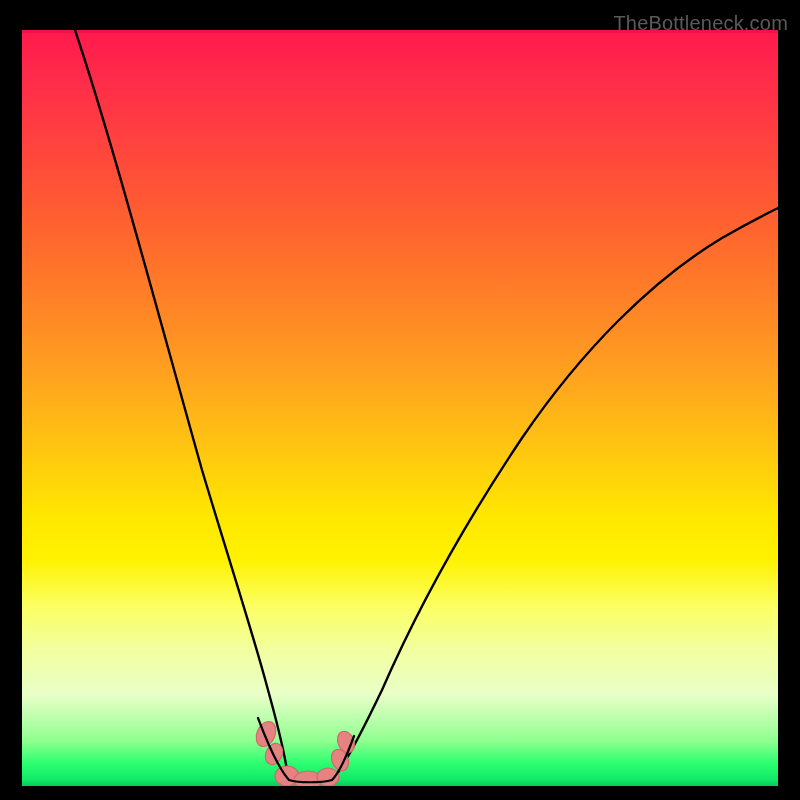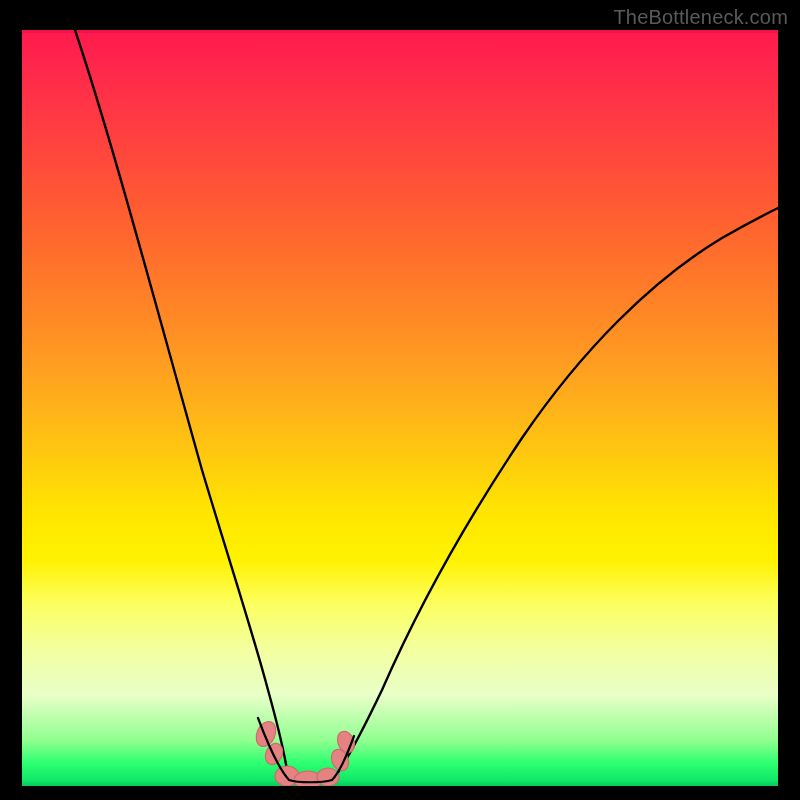--- a/index.html
+++ b/index.html
@@ -12,21 +12,21 @@
     font-family: Arial, Helvetica, sans-serif;
   }
   .frame {
     position: relative;
     width: 800px;
     height: 800px;
     background: #000;
   }
   .watermark {
     position: absolute;
-    top: 6px;
+    top: 12px;
     right: 12px;
     color: #5a5a5a;
     font-size: 20px;
     font-weight: 500;
     letter-spacing: 0.2px;
     z-index: 5;
   }
   .plot-outer {
     position: absolute;
     left: 22px;

